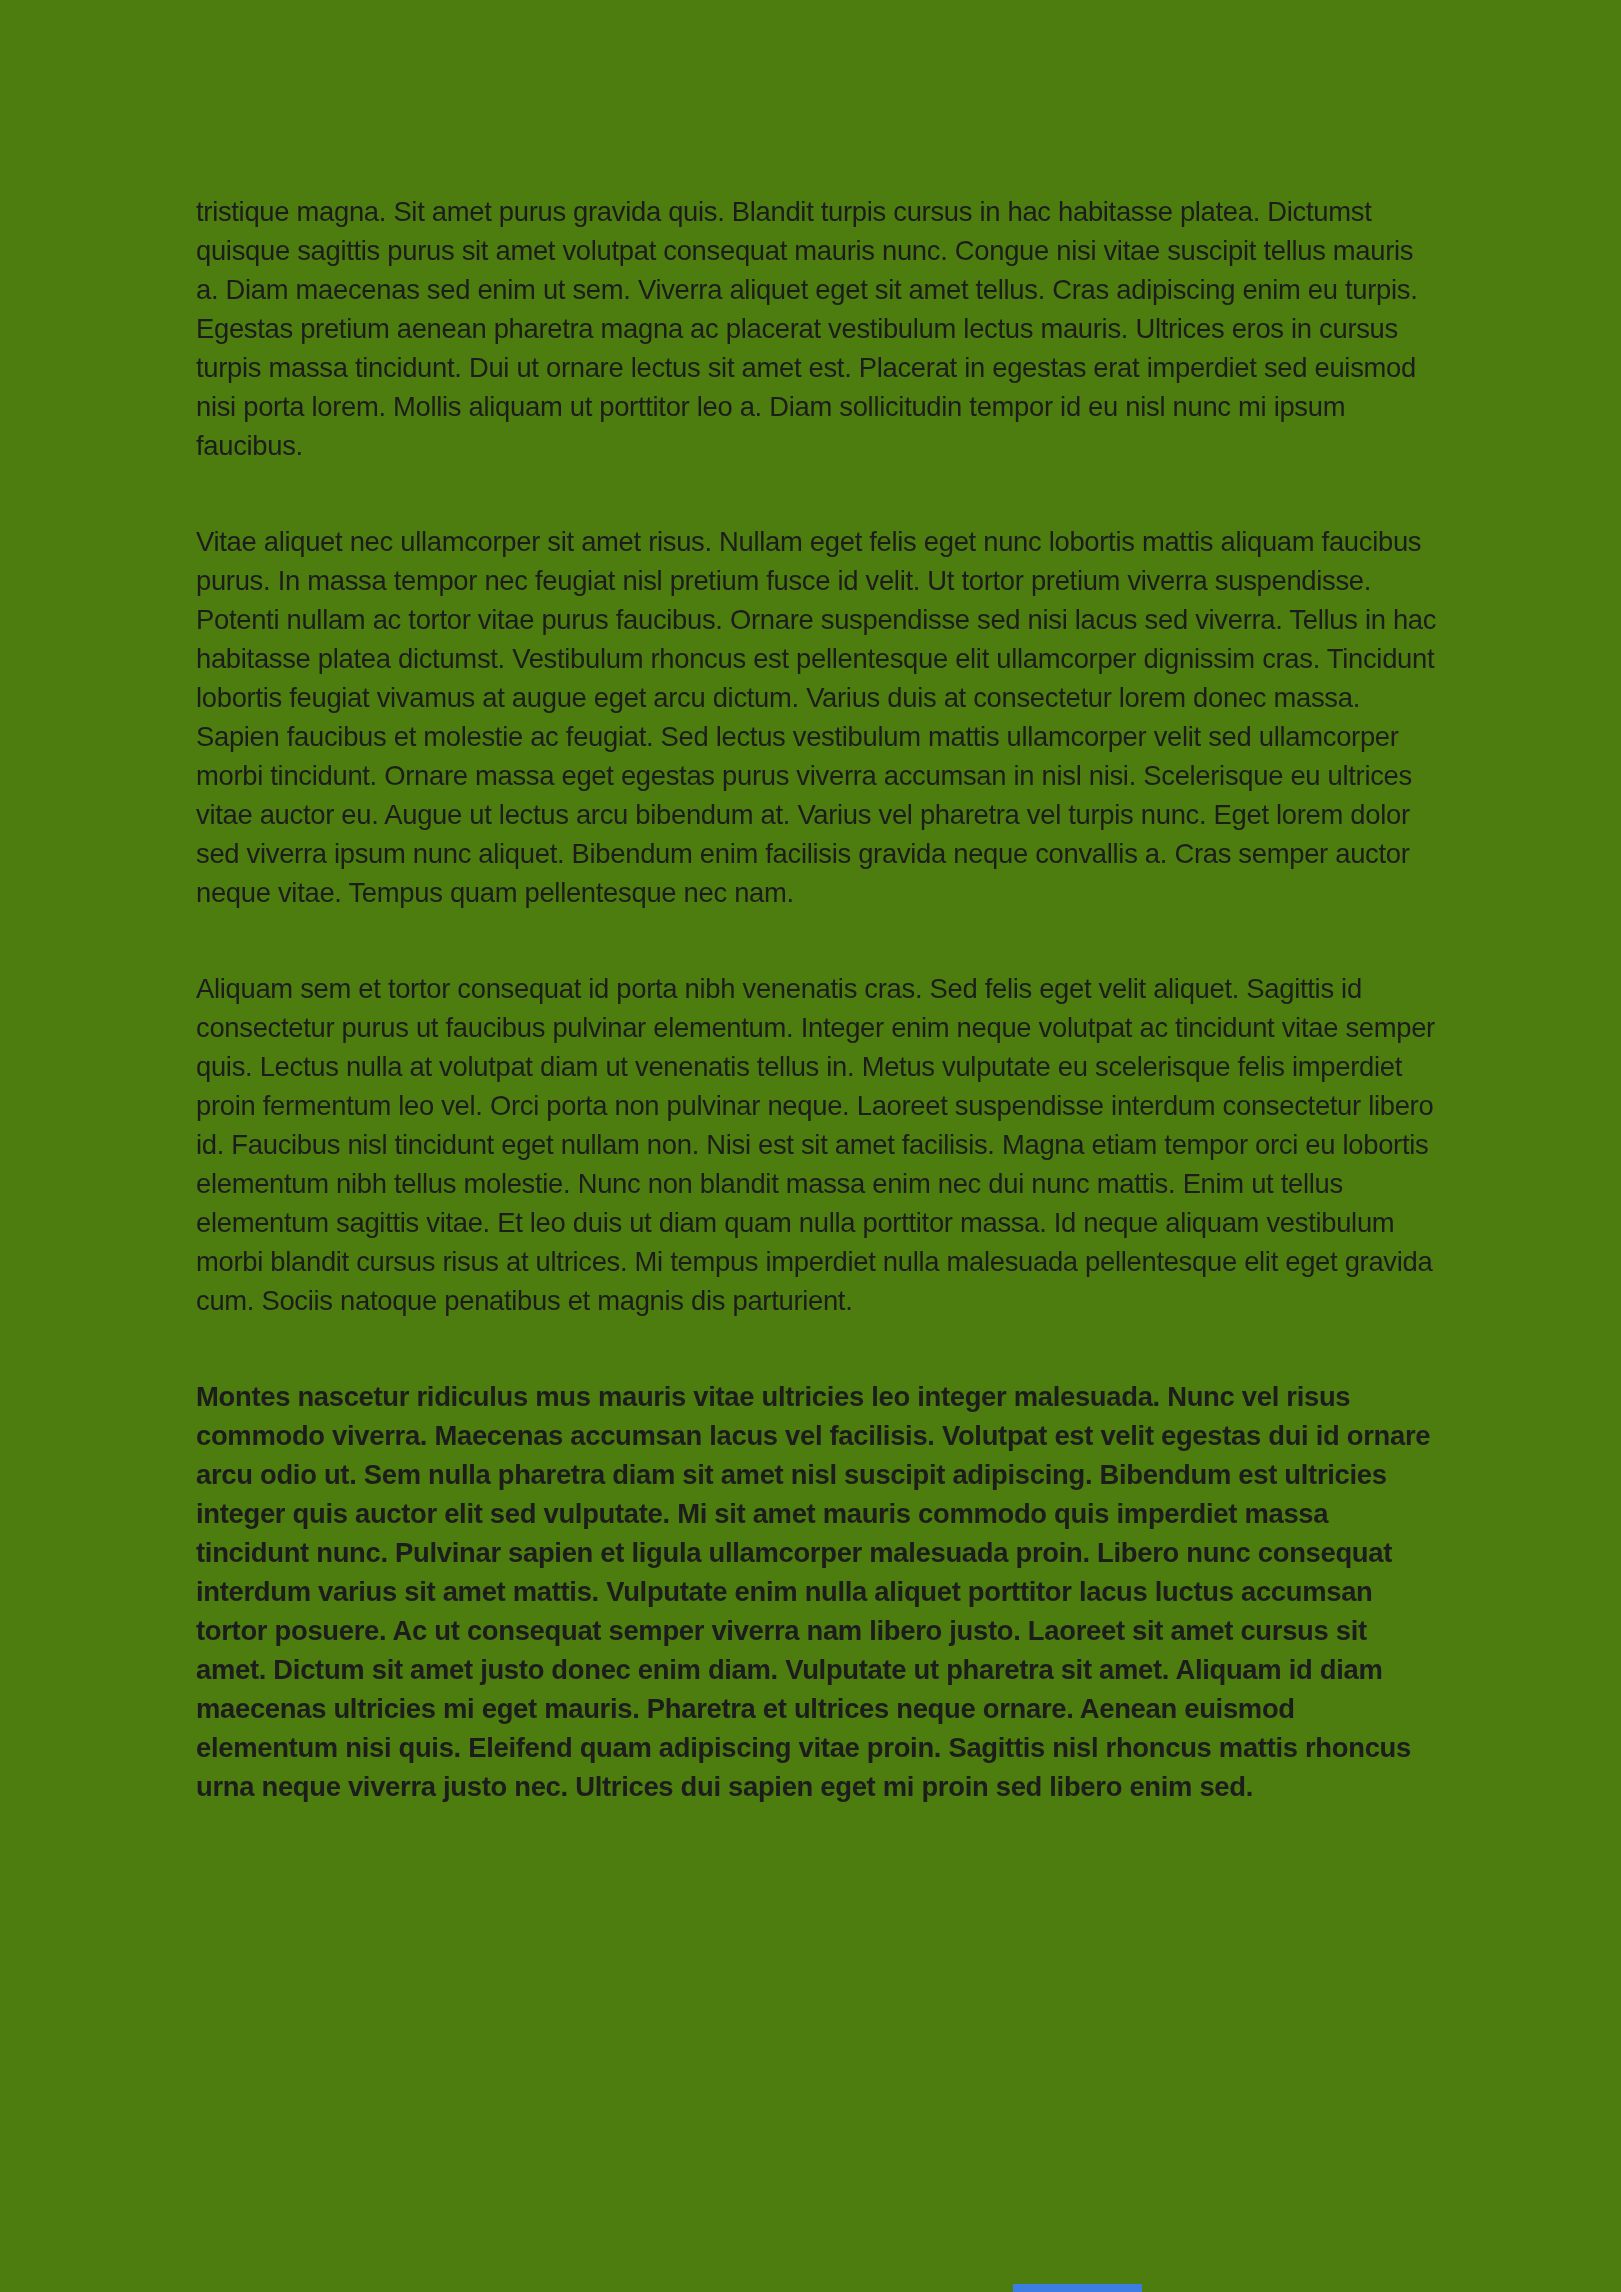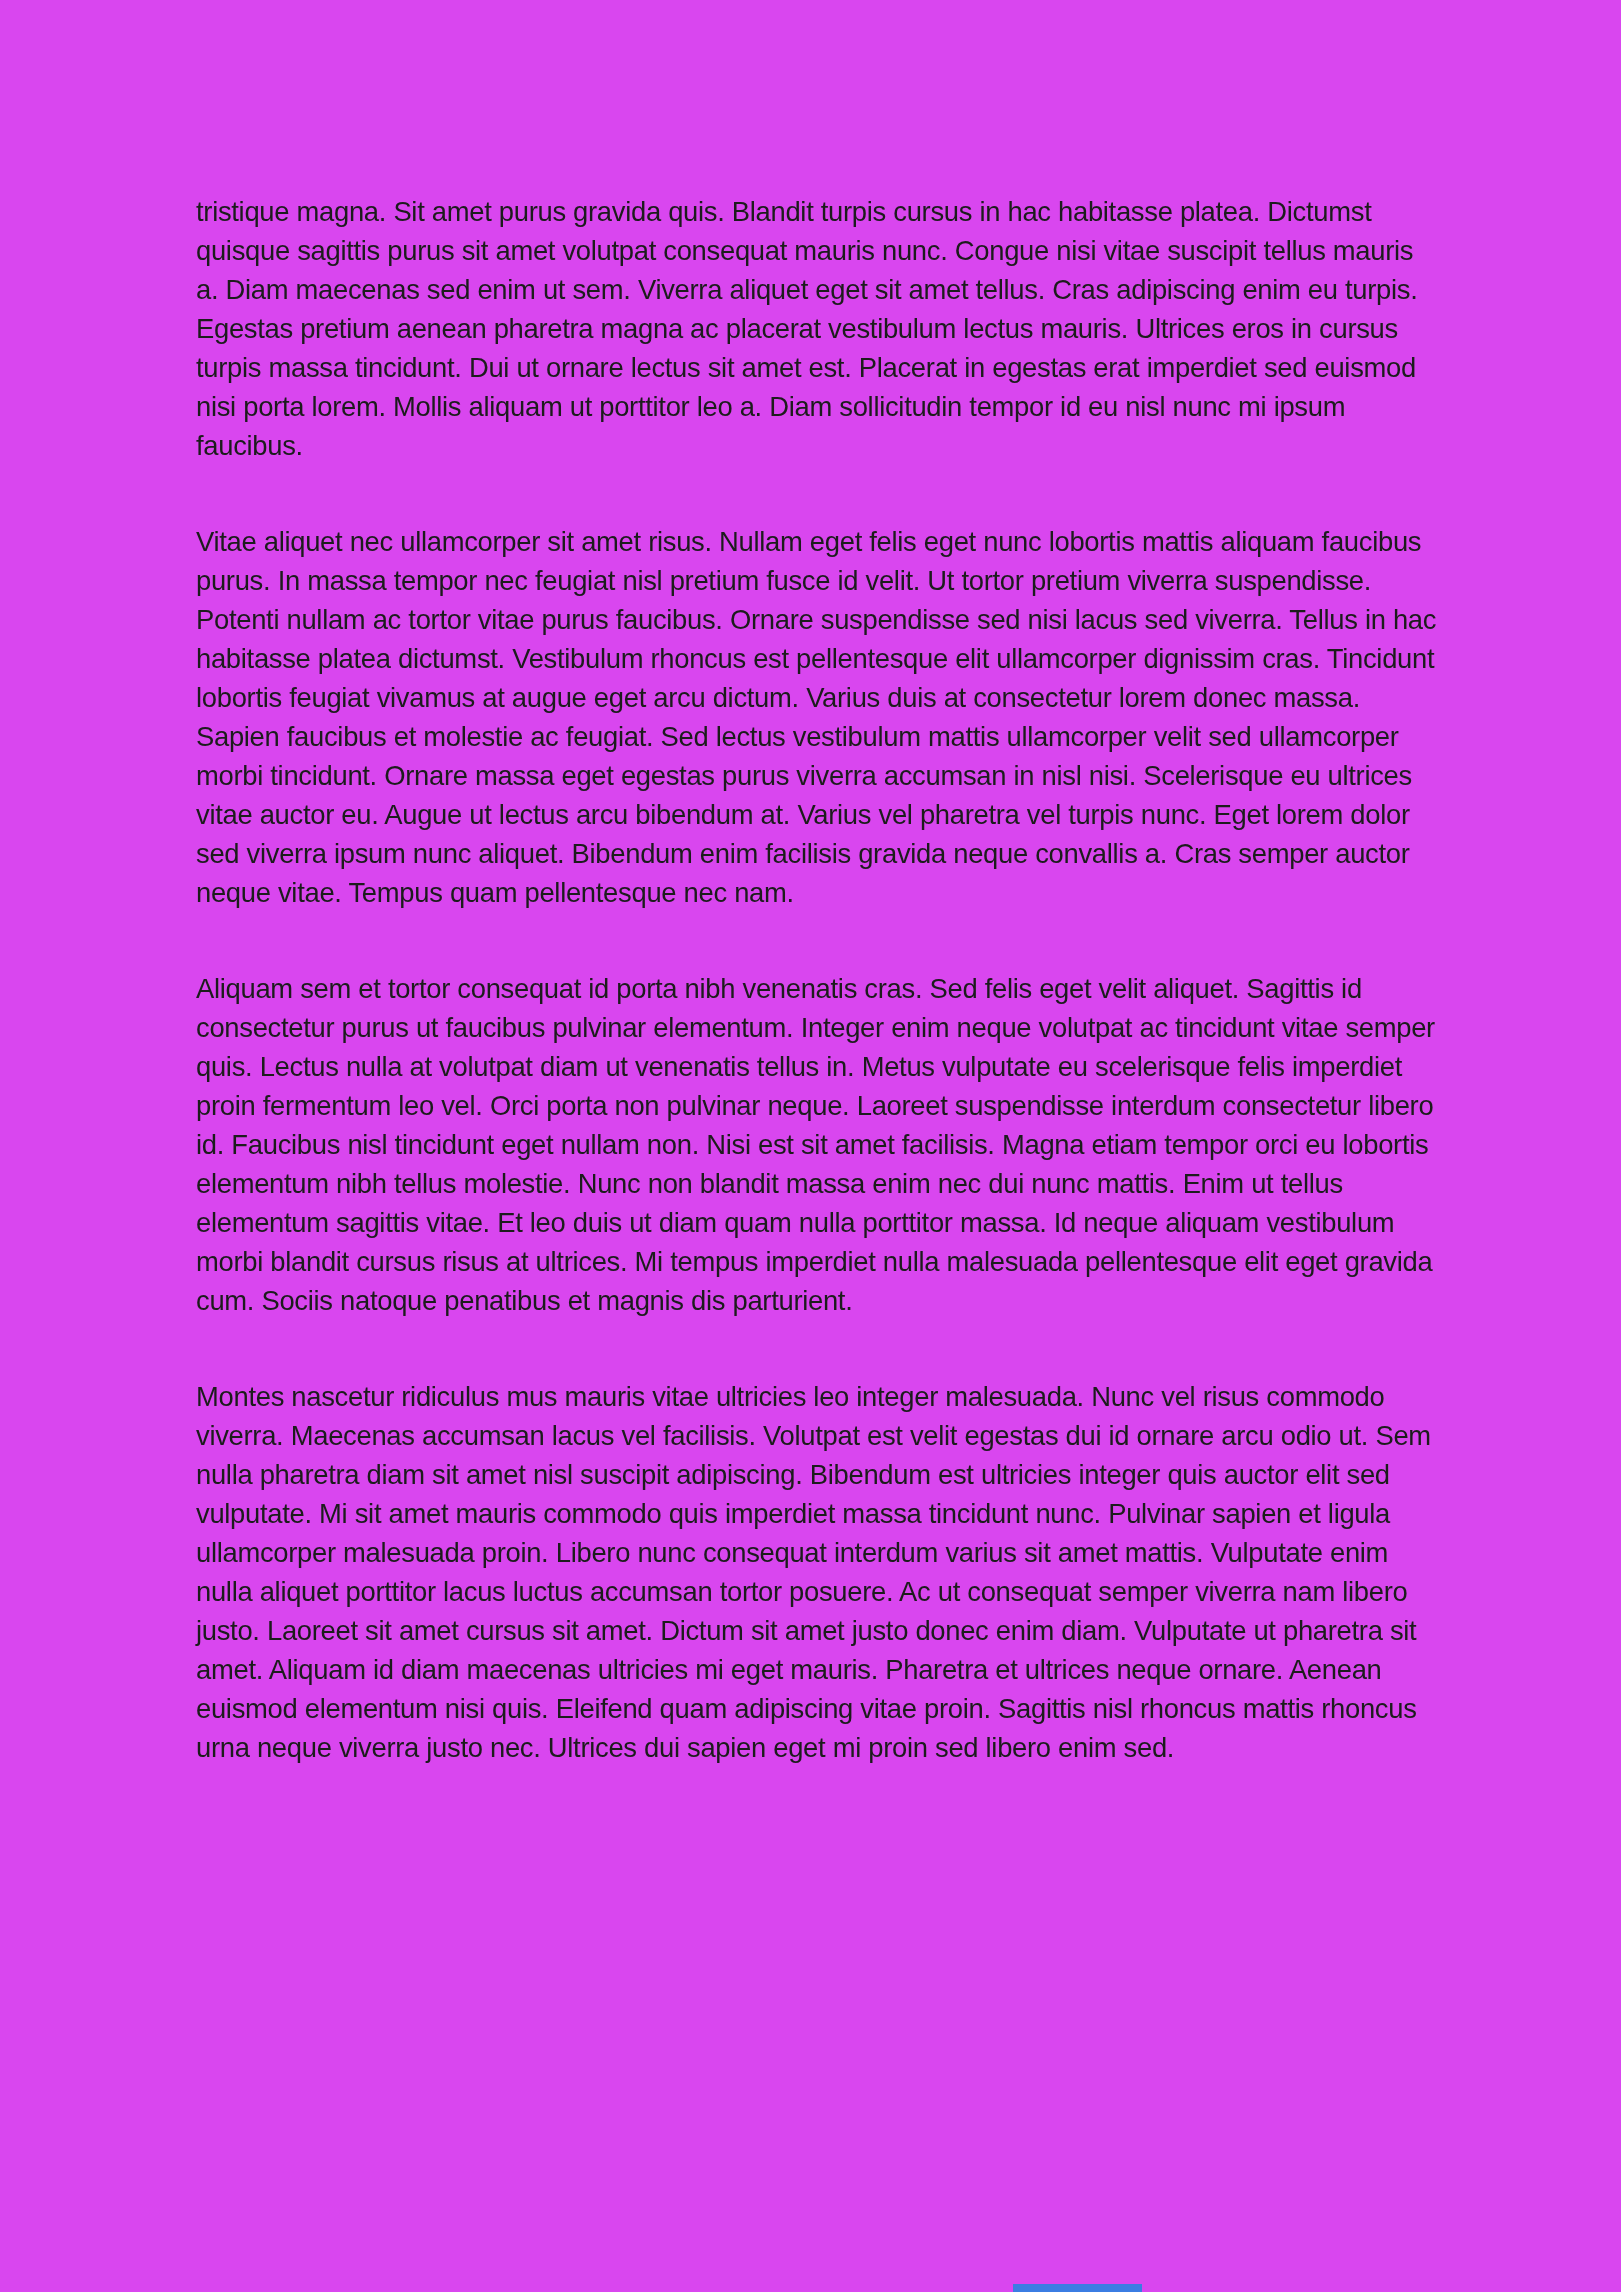--- a/index.html
+++ b/index.html
@@ -10,39 +10,40 @@
   body {
     width: 1621px;
     height: 2293px;
     position: relative;
     overflow: hidden;
     font-family: "Liberation Sans", "DejaVu Sans", sans-serif;
   }
   .page {
     position: absolute;
     inset: 0;
-    background: #d946ef;
+    background: #4d7c0f;
   }
   .text-block {
     position: absolute;
     left: 196px;
     top: 192px;
     width: 1243px;
     color: #1c1c1c;
     font-size: 27.4px;
     line-height: 39px;
     letter-spacing: -0.3px;
     text-align: left;
   }
   .text-block p {
     margin: 0 0 57px 0;
     padding: 0;
   }
   .text-block p:last-child {
     margin-bottom: 0;
+    font-weight: bold;
   }
   .bottom-bar {
     position: absolute;
     bottom: 0;
     left: 1013px;
     width: 129px;
     height: 8.8px;
   }
 </style>
 </head>

